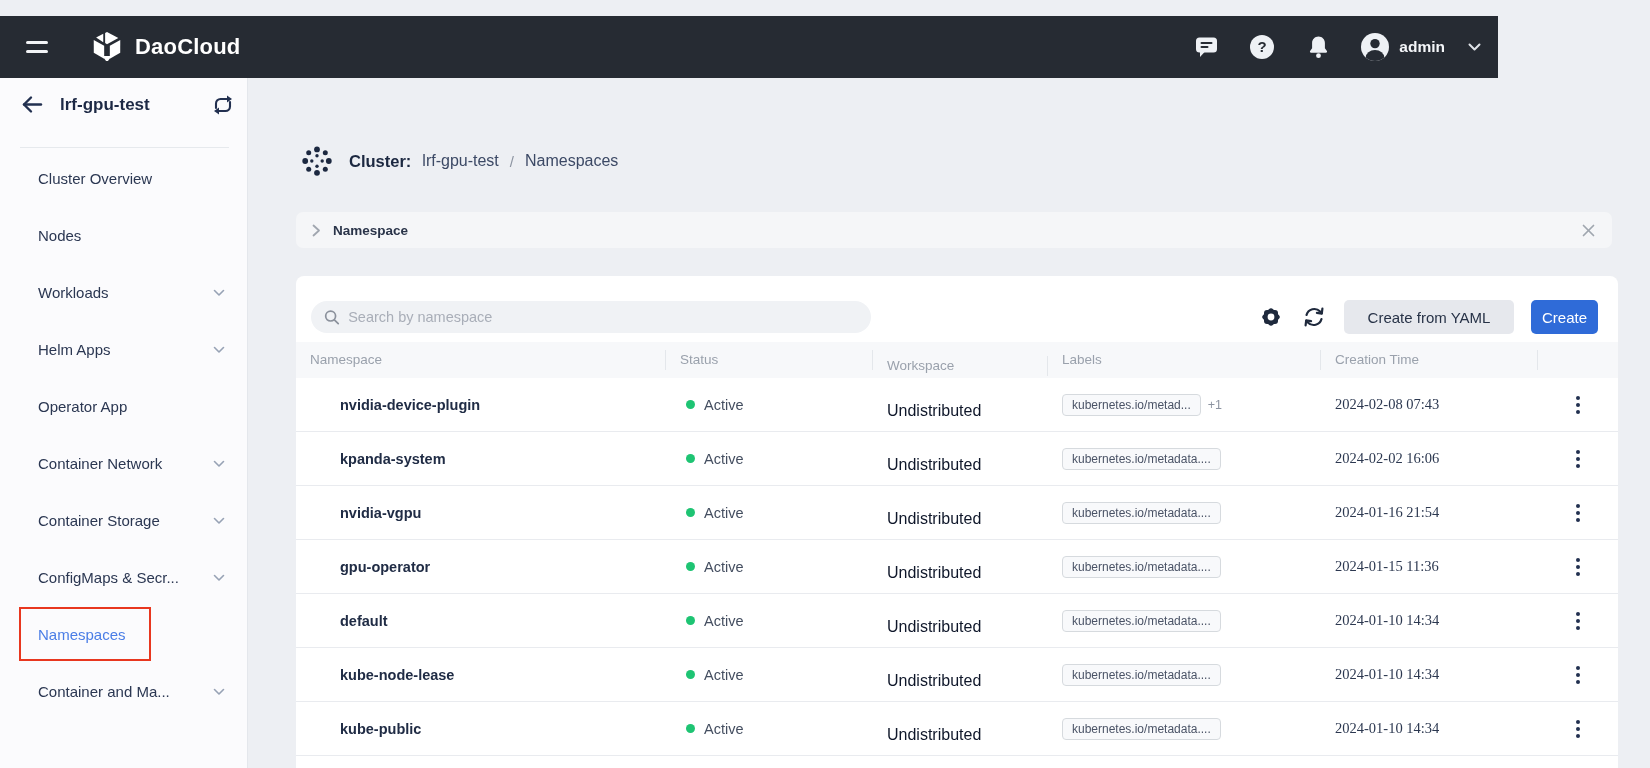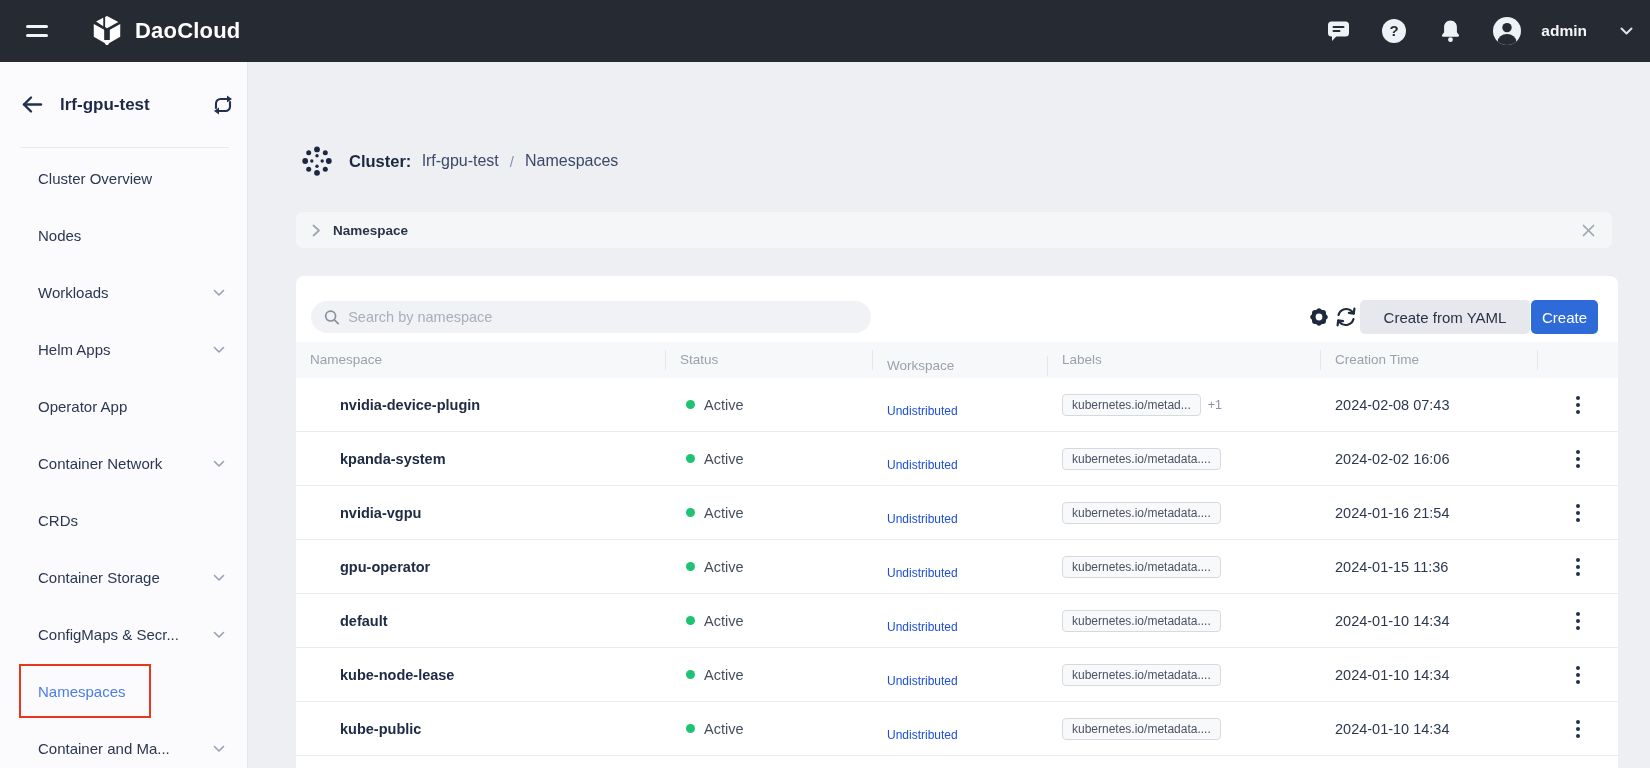--- a/index.html
+++ b/index.html
@@ -7,29 +7,29 @@
   body { font-family:"Liberation Sans", sans-serif; background:#edeff3; position:relative; }
 
   :root{
     --topbar:#262b33; --sidebar:#fbfbfd; --panel:#ffffff;
     --navy:#1e2a44; --text:#3f4a5e; --muted:#9aa1ac;
     --blue:#2f6bd8; --link:#4a7de6; --green:#1ec473; --red:#e8371f;
     --border:#e9ebef; --hdrline:#e4e7eb;
   }
 
   
-  .topbar{ position:absolute; top:0; left:0; width:1650px; height:62px;
+  .topbar{ position:absolute; top:16px; left:0; width:1498px; height:62px;
     background:var(--topbar); display:flex; align-items:center; z-index:10;}
   .hamburger{ width:22px; height:16px; margin-left:26px; display:flex; flex-direction:column; justify-content:center; gap:6px; cursor:pointer;}
   .hamburger span{ display:block; height:3px; border-radius:2px; background:#f2f4f7;}
   .brand{ display:flex; align-items:center; gap:11px; margin-left:42px; cursor:pointer;}
   .brand-text{ color:#fff; font-size:22px; font-weight:bold; letter-spacing:.2px;}
   .topbar-right{ margin-left:auto; display:flex; align-items:center; gap:28px; padding-right:17px;}
   .tb-icon{ display:flex; align-items:center; justify-content:center; width:28px; height:28px; cursor:pointer;}
-  .user{ display:flex; align-items:center; gap:19px; cursor:pointer;}
+  .user{ display:flex; align-items:center; gap:9px; cursor:pointer;}
   .user-name{ color:#f4f6f9; font-size:15.5px; font-weight:600;}
   .user .dd{ margin-left:14px; }
 
   
   .sidebar{ position:absolute; top:62px; left:0; width:248px; bottom:0;
     background:var(--sidebar); border-right:1px solid #e4e7ec;}
   .sidebar-head{ height:85px; display:flex; align-items:center; padding:0 12px 0 20px;}
   .cluster-title{ font-size:17px; font-weight:bold; color:#1d2945; margin-left:17px; flex:1;}
   .back-btn,.switch-btn{ display:flex; align-items:center; cursor:pointer;}
   .sidebar-divider{ height:1px; background:#e6e9ed; margin:0 18px 0 20px;}
@@ -56,44 +56,44 @@
   .ns-close{ margin-left:auto; display:flex; align-items:center; cursor:pointer;}
 
   .panel{ position:absolute; top:214px; left:48px; width:1322px; height:554px;
     background:var(--panel); border-radius:8px 8px 0 0;}
   .toolbar{ height:66px; display:flex; align-items:center; padding:16px 20px 0 15px;justify-content:center;}
   .search{ width:560px; height:32px; background:#f0f2f5; border-radius:16px;
     display:flex; align-items:center; padding:0 12px;}
   .search input{ border:0; outline:0; background:transparent; font-family:"Liberation Sans",sans-serif;
     font-size:14.5px; color:#3f4a5e; width:100%; margin-left:8px;}
   .search input::placeholder{ color:#a9aeb8;}
-  .toolbar-actions{ display:flex; align-items:center; gap:1px; margin-left:auto;}
+  .toolbar-actions{ display:flex; align-items:center; gap:17px; margin-left:auto;}
   .icon-btn{ display:flex; align-items:center; justify-content:center; width:26px; height:26px; cursor:pointer;}
   .btn{ height:34px; border:0; border-radius:5px; font-family:"Liberation Sans",sans-serif;
     font-size:15px; cursor:pointer; display:flex; align-items:center; justify-content:center;}
   .btn-secondary{ width:170px; background:#e6e8ed; color:#273247;}
   .btn-primary{ width:67px; background:var(--blue); color:#fff;}
 
   
   .thead{ height:36px; background:#f7f8fa; display:flex; align-items:center;}
   .th{ font-size:13.5px; color:var(--muted); padding-left:14px; height:20px; line-height:20px;
     border-right:1px solid var(--hdrline);}
   .th.col-actions{ border-right:0;}
   .trow{ height:54px; display:flex; align-items:center; border-bottom:1px solid var(--border); background:#fff;}
   .td{ padding-left:14px; display:flex; align-items:center; overflow:hidden;}
   .col-ns{ width:370px;} .col-status{ width:207px;} .col-ws{ width:175px;margin-top:12px;}
   .col-labels{ width:273px;} .col-time{ width:217px;} .col-actions{ width:80px; flex:none;}
   .td-ns{ font-size:14.5px; font-weight:bold; color:#202c45; cursor:pointer;padding-left:44px;}
   .td-status{ font-size:14.5px; color:#444e60; gap:9px; padding-left:20px;}
   .dot{ width:9px; height:9px; border-radius:50%; background:var(--green); flex:none;}
-  .td-ws{ font-size:12px; color:#1d4ed8;}
+  .td-ws{ font-size:16px; color:#0f172a;}
   .pill{ font-size:12px; color:#4a5366; background:#f8f9fb; border:1px solid #d6dade;
     border-radius:4px; padding:3px 9px; white-space:nowrap;}
   .extra{ font-size:12.5px; color:#8c93a0; margin-left:7px;}
-  .td-time{ font-size:14.5px; color:#2c3850;}
+  .td-time{ font-size:14.5px; color:#2c3850;font-family:Liberation Serif, serif;}
   .td-actions{ justify-content:center; padding-left:0;}
   .kebab{ display:flex; flex-direction:column; gap:3px; cursor:pointer; padding:4px 8px;}
   .kebab i{ width:4px; height:4px; border-radius:50%; background:#223050; display:block;}
 
   svg{ display:block;}
 </style>
 </head>
 <body>
 
 <header class="topbar">
@@ -199,24 +199,20 @@
   </div>
       <div class="sidebar-item">
     <span class="si-label">Operator App</span>
 
   </div>
       <div class="sidebar-item">
     <span class="si-label">Container Network</span>
     <svg class="si-chevron" width="12" height="8" viewBox="0 0 12 8">
       <polyline points="1.5,1.5 6,6 10.5,1.5" fill="none" stroke="#97a2b5" stroke-width="1.6" stroke-linecap="round" stroke-linejoin="round"></polyline>
     </svg>
-  </div>
-      <div class="sidebar-item">
-    <span class="si-label">CRDs</span>
-
   </div>
       <div class="sidebar-item">
     <span class="si-label">Container Storage</span>
     <svg class="si-chevron" width="12" height="8" viewBox="0 0 12 8">
       <polyline points="1.5,1.5 6,6 10.5,1.5" fill="none" stroke="#97a2b5" stroke-width="1.6" stroke-linecap="round" stroke-linejoin="round"></polyline>
     </svg>
   </div>
       <div class="sidebar-item">
     <span class="si-label">ConfigMaps &amp; Secr...</span>
     <svg class="si-chevron" width="12" height="8" viewBox="0 0 12 8">

